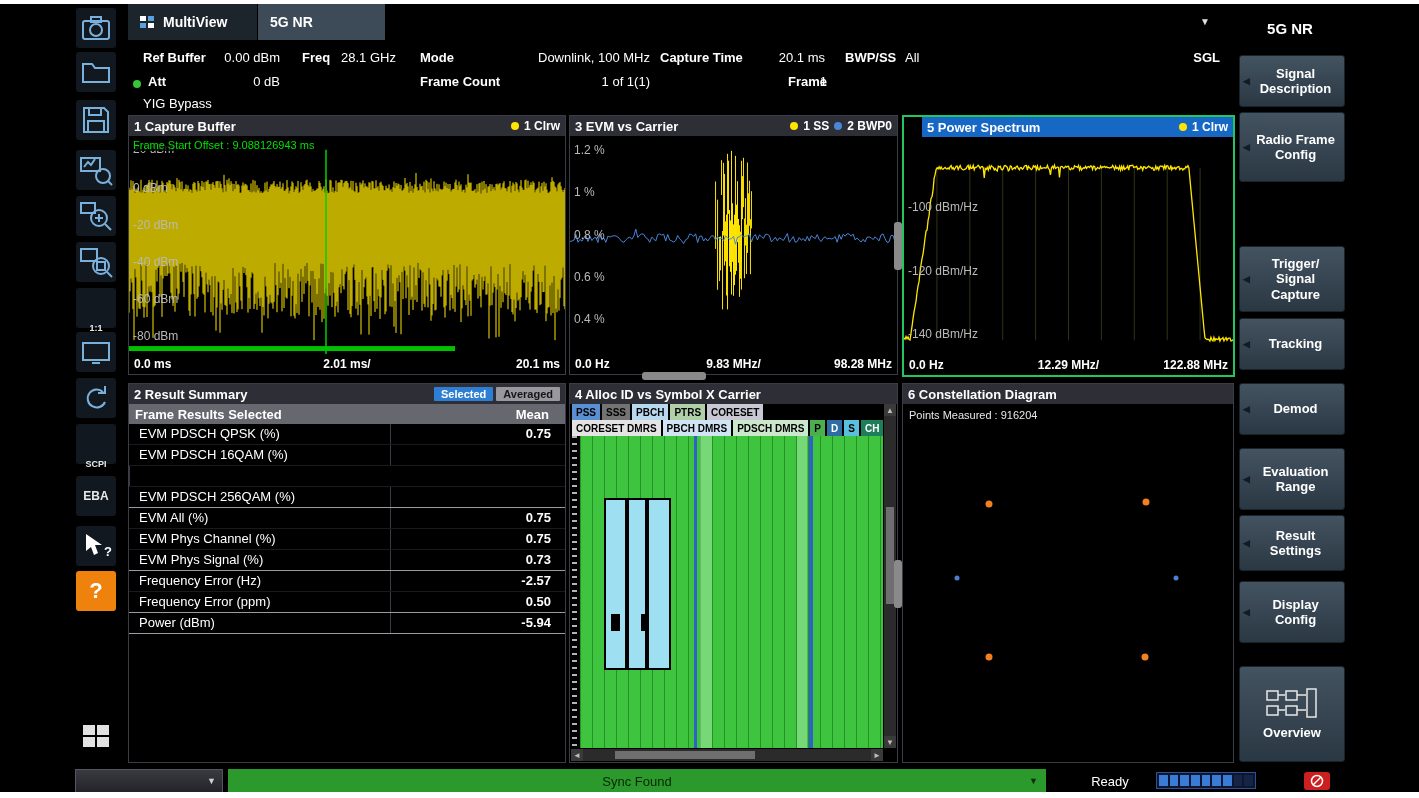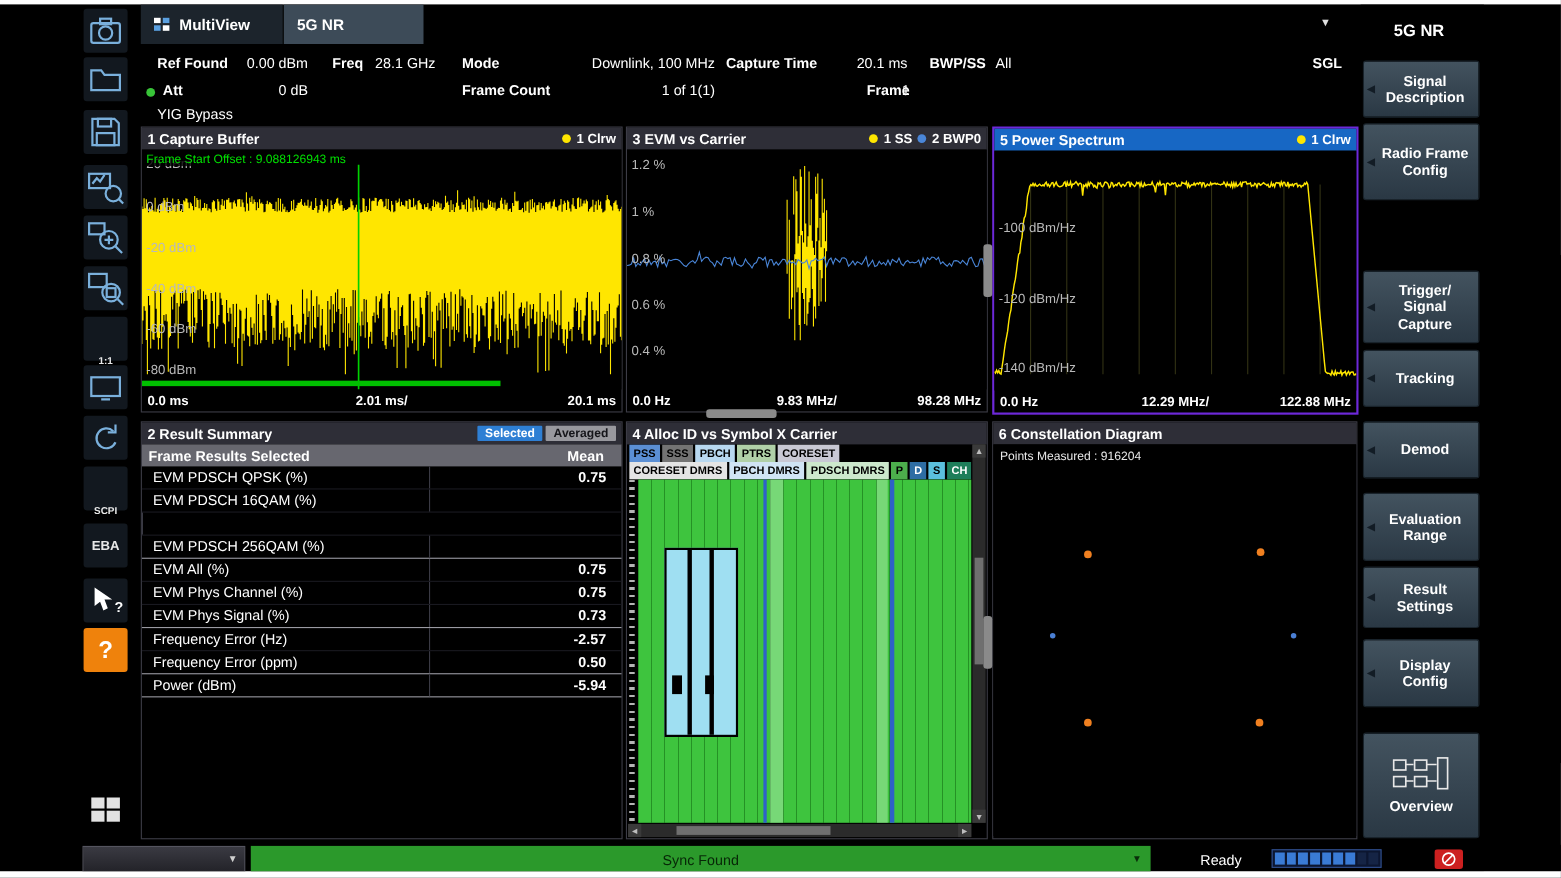--- a/index.html
+++ b/index.html
@@ -23,21 +23,21 @@
   .tab.active{left:258px;width:127px;background:#3d4b58;}
 
   
   .hl{position:absolute;font-size:13px;font-weight:bold;color:#fff;white-space:nowrap;}
   .hv{position:absolute;font-size:13px;color:#fff;white-space:nowrap;}
   .hv.r{text-align:right;}
   .led{position:absolute;width:8px;height:8px;border-radius:50%;background:#38c438;}
 
   
   .panel{position:absolute;background:#000;border:1px solid #3c3c46;box-sizing:border-box;}
-  .panel.sel{border:2px solid #6d28d9;}
+  .panel.sel{border:2px solid #22c55e;padding-left:18px;}
   .ptitle{height:20px;background:#2e2e37;display:flex;align-items:center;padding:0 5px;font-size:13px;font-weight:bold;gap:6px;cursor:pointer;}
   .panel.sel .ptitle{background:#1767c4;}
   .leg{margin-left:auto;display:flex;align-items:center;gap:5px;font-weight:bold;font-size:12px;}
   .dot{width:8px;height:8px;border-radius:50%;display:inline-block;}
   .plot{position:absolute;left:0;right:0;top:20px;bottom:20px;background:#000;}
   .panel.sel .plot{left:0;right:0;}
   .xaxis{position:absolute;left:0;right:0;bottom:0;height:20px;font-size:12px;font-weight:bold;color:#fff;}
   .xaxis .xl{position:absolute;left:5px;top:3px;}
   .xaxis .xc{position:absolute;left:50%;transform:translateX(-50%);top:3px;}
   .xaxis .xr{position:absolute;right:5px;top:3px;}
@@ -212,21 +212,21 @@
         <rect x="0" y="7" width="6" height="5" fill="#5aa0e0"></rect>
         <rect x="8" y="7" width="6" height="5" fill="#ffffff"></rect>
       </svg>
     <span>MultiView</span>
   </div>
   <div class="tab active">
     <span>5G NR</span>
   </div>
   <span class="abs" style="left:1200px;top:12px;font-size:10px;color:#e0e0e0;cursor:pointer;">▼</span>
 
-  <span class="hl" style="left:143px;top:46px;">Ref Found</span>
+  <span class="hl" style="left:143px;top:46px;">Ref Buffer</span>
   <span class="hv r" style="left:180px;top:46px;width:100px;">0.00 dBm</span>
   <span class="hl" style="left:302px;top:46px;">Freq</span>
   <span class="hv" style="left:341px;top:46px;">28.1 GHz</span>
   <span class="hl" style="left:420px;top:46px;">Mode</span>
   <span class="hv r" style="left:505px;top:46px;width:145px;">Downlink, 100 MHz</span>
   <span class="hl" style="left:660px;top:46px;">Capture Time</span>
   <span class="hv r" style="left:745px;top:46px;width:80px;">20.1 ms</span>
   <span class="hl" style="left:845px;top:46px;">BWP/SS</span>
   <span class="hv" style="left:905px;top:46px;">All</span>
   <span class="hl" style="left:1170px;top:46px;width:50px;text-align:right;">SGL</span>

